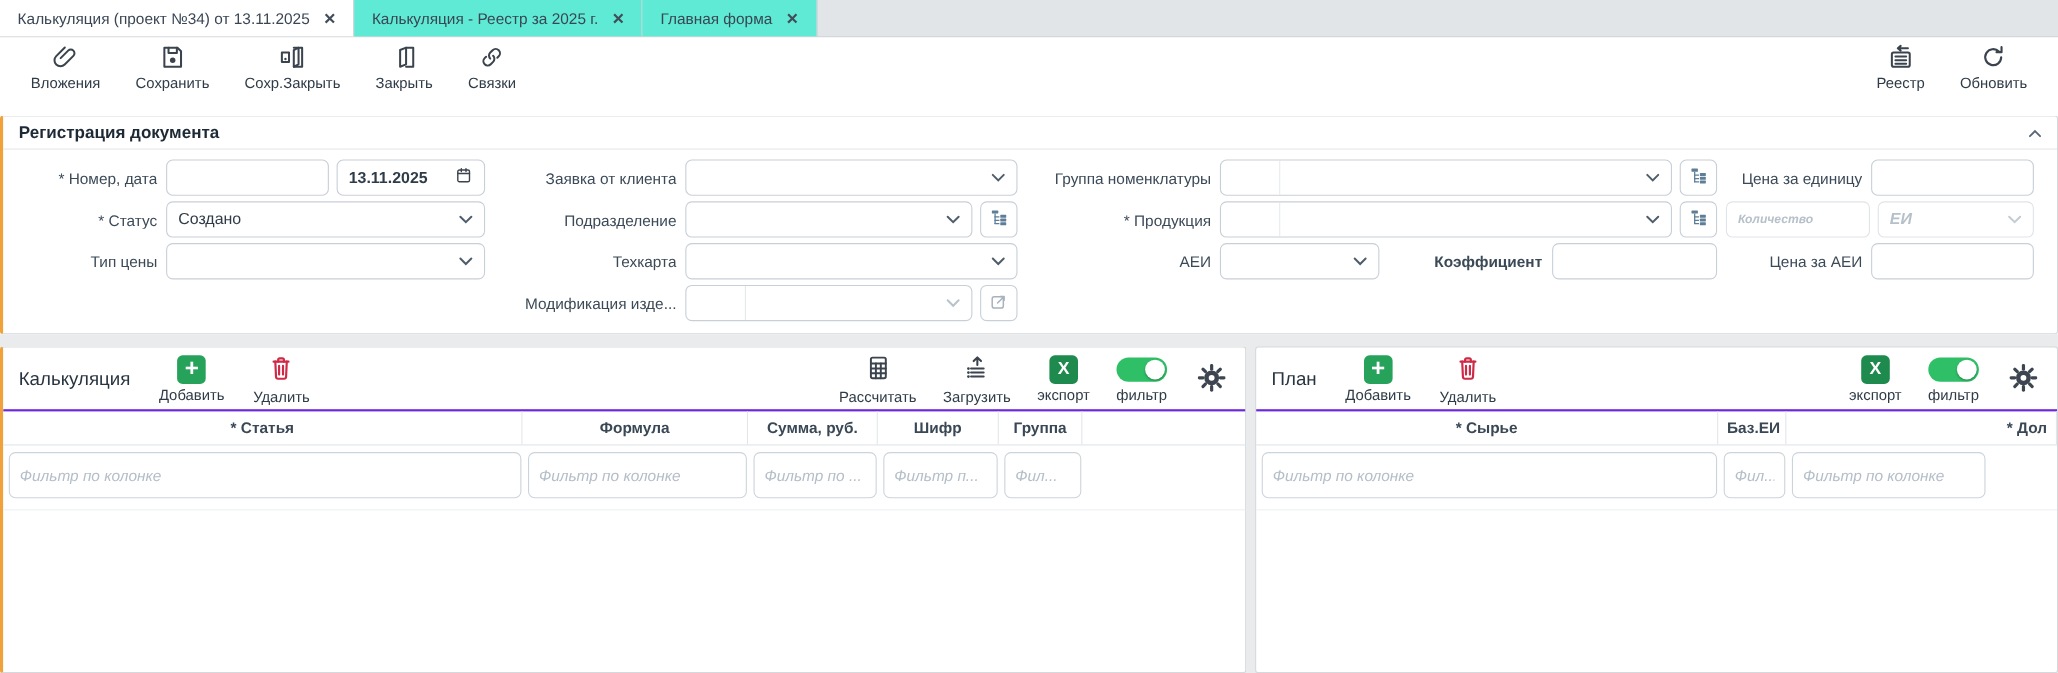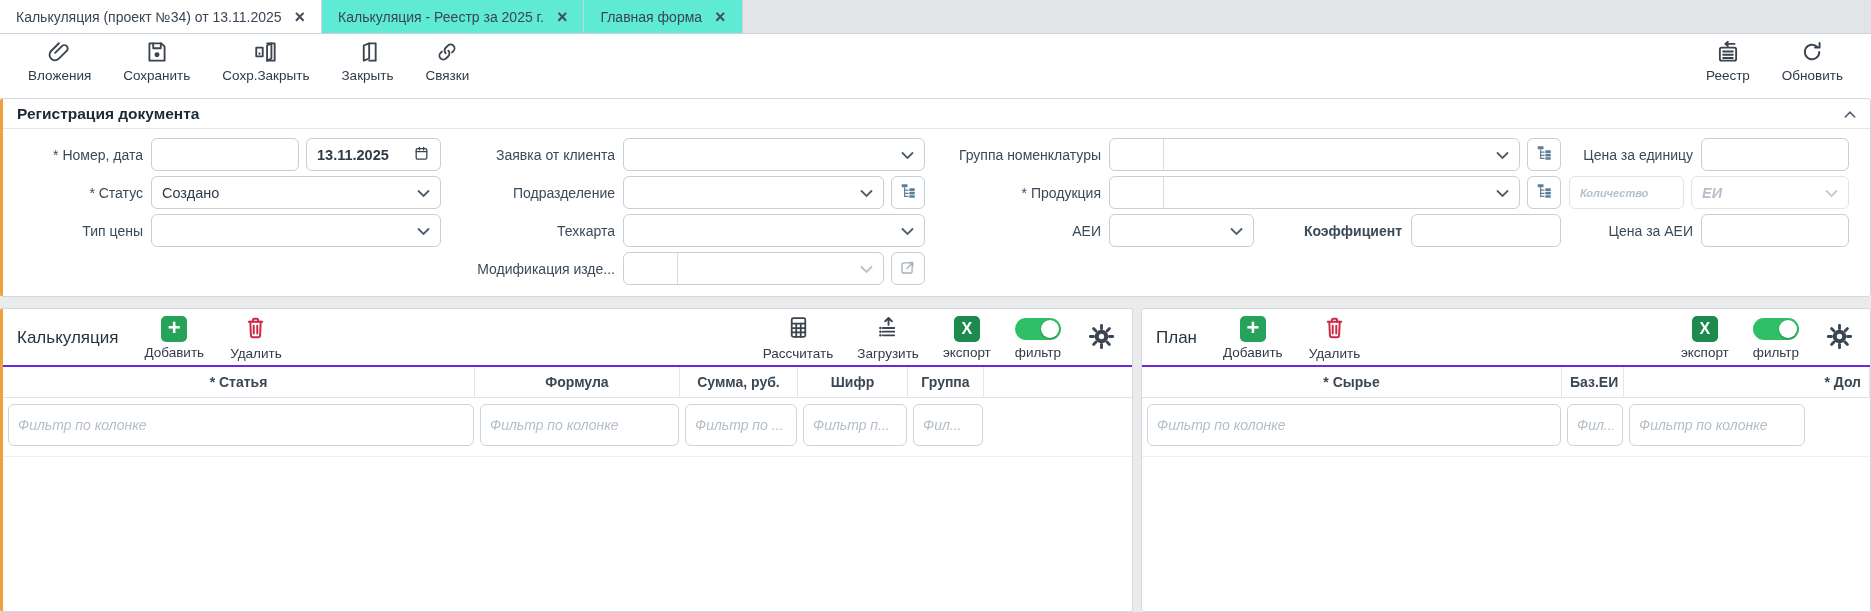--- a/index.html
+++ b/index.html
@@ -19,21 +19,21 @@
 
   
   .toolbar { height:64px; flex:none; display:flex; align-items:flex-start; padding:0 16px; gap:8px; background:#fff; }
   .tbtn { display:flex; flex-direction:column; align-items:center; justify-content:center; gap:3px; border:none; background:transparent; padding:4px 12px; font:inherit; font-size:13.5px; color:#2f3b47; cursor:pointer; }
   .ticon { height:27px; display:flex; align-items:center; }
   .toolbar .spacer { flex:1; }
 
   
   .content { flex:1; min-height:0; display:flex; flex-direction:column; background:#fff; }
 
-  .panel-form { background:#fff; border:1px solid #d5d9dd; border-left:3px solid #f0a13a; border-radius:3px; flex:none; }
+  .panel-form { margin-top:7px; background:#fff; border:1px solid #d5d9dd; border-left:3px solid #f0a13a; border-radius:3px; flex:none; }
   .panel-head { display:flex; align-items:center; padding:6px 14px 5px; font-size:15.5px; font-weight:700; color:#1d2a36; border-bottom:1px solid #e3e7ea; }
   .collapse { margin-left:auto; cursor:pointer; display:flex; }
 
   .form-grid { display:grid; grid-template-columns:130px 290px 166px 302px 168px 452px 124px 148px; grid-auto-rows:33px; column-gap:8px; row-gap:5px; padding:9px 10px 11px; align-items:center; }
   .gc1{grid-column:1}.gc2{grid-column:2}.gc3{grid-column:3}.gc4{grid-column:4}
   .gc5{grid-column:5}.gc6{grid-column:6}.gc7{grid-column:7}.gc8{grid-column:8}.gc78{grid-column:7/9}
   .flabel { font-size:14px; color:#3c4a58; text-align:right; white-space:nowrap; overflow:hidden; }
   .field { height:33px; border:1px solid #c7cfd7; border-radius:6px; background:#fff; display:flex; align-items:center; padding:0 10px; font-size:14.5px; color:#2f3b47; width:100%; }
   input.field { outline:none; font:inherit; font-size:11px; color:#2f3b47; }
   input.field::placeholder { color:#b6c0ca; font-style:italic; }
@@ -46,21 +46,21 @@
   .split .val { flex:1; padding:0 8px; }
   .split .chev { margin-right:10px; }
   .dis { border-color:#dfe4e9; }
   .ph { color:#b6c0ca; font-style:italic; }
   .sqbtn { width:34px; height:33px; flex:none; border:1px solid #c7cfd7; border-radius:6px; background:#fff; display:flex; align-items:center; justify-content:center; cursor:pointer; padding:0; }
   .w148 { width:148px; flex:none; }
   .grow { flex:1; min-width:0; }
   .inline-label { flex:1; text-align:right; padding-right:2px; font-size:14px; color:#3c4a58; white-space:nowrap; }
   .aei-sel { width:145px; flex:none; }
   .coef-inp { width:150px; flex:none; }
-  .ei-sel { width:158px; flex:none; }
+  .ei-sel { width:142px; flex:none; }
 
   
   .bottom { flex:1; min-height:0; display:flex; gap:8px; margin-top:0; border-top:11px solid #e9ebed; background:#e9ebed; }
   .gpanel { background:#fff; border:1px solid #d5d9dd; border-radius:3px; display:flex; flex-direction:column; min-height:0; }
   .gpanel.calc { flex:0 0 1133px; border-left:3px solid #f0a13a; }
   .gpanel.plan { flex:1; }
   .ghead { display:flex; align-items:center; padding:6px 14px 4px; gap:26px; flex:none; }
   .ptitle { font-size:17px; color:#28343f; }
   .pbtn { display:flex; flex-direction:column; align-items:center; gap:3px; background:none; border:none; font:inherit; font-size:13.5px; color:#2f3b47; cursor:pointer; padding:0; }
   .badge { width:26px; height:26px; border-radius:5px; display:flex; align-items:center; justify-content:center; color:#fff; font-weight:700; }

